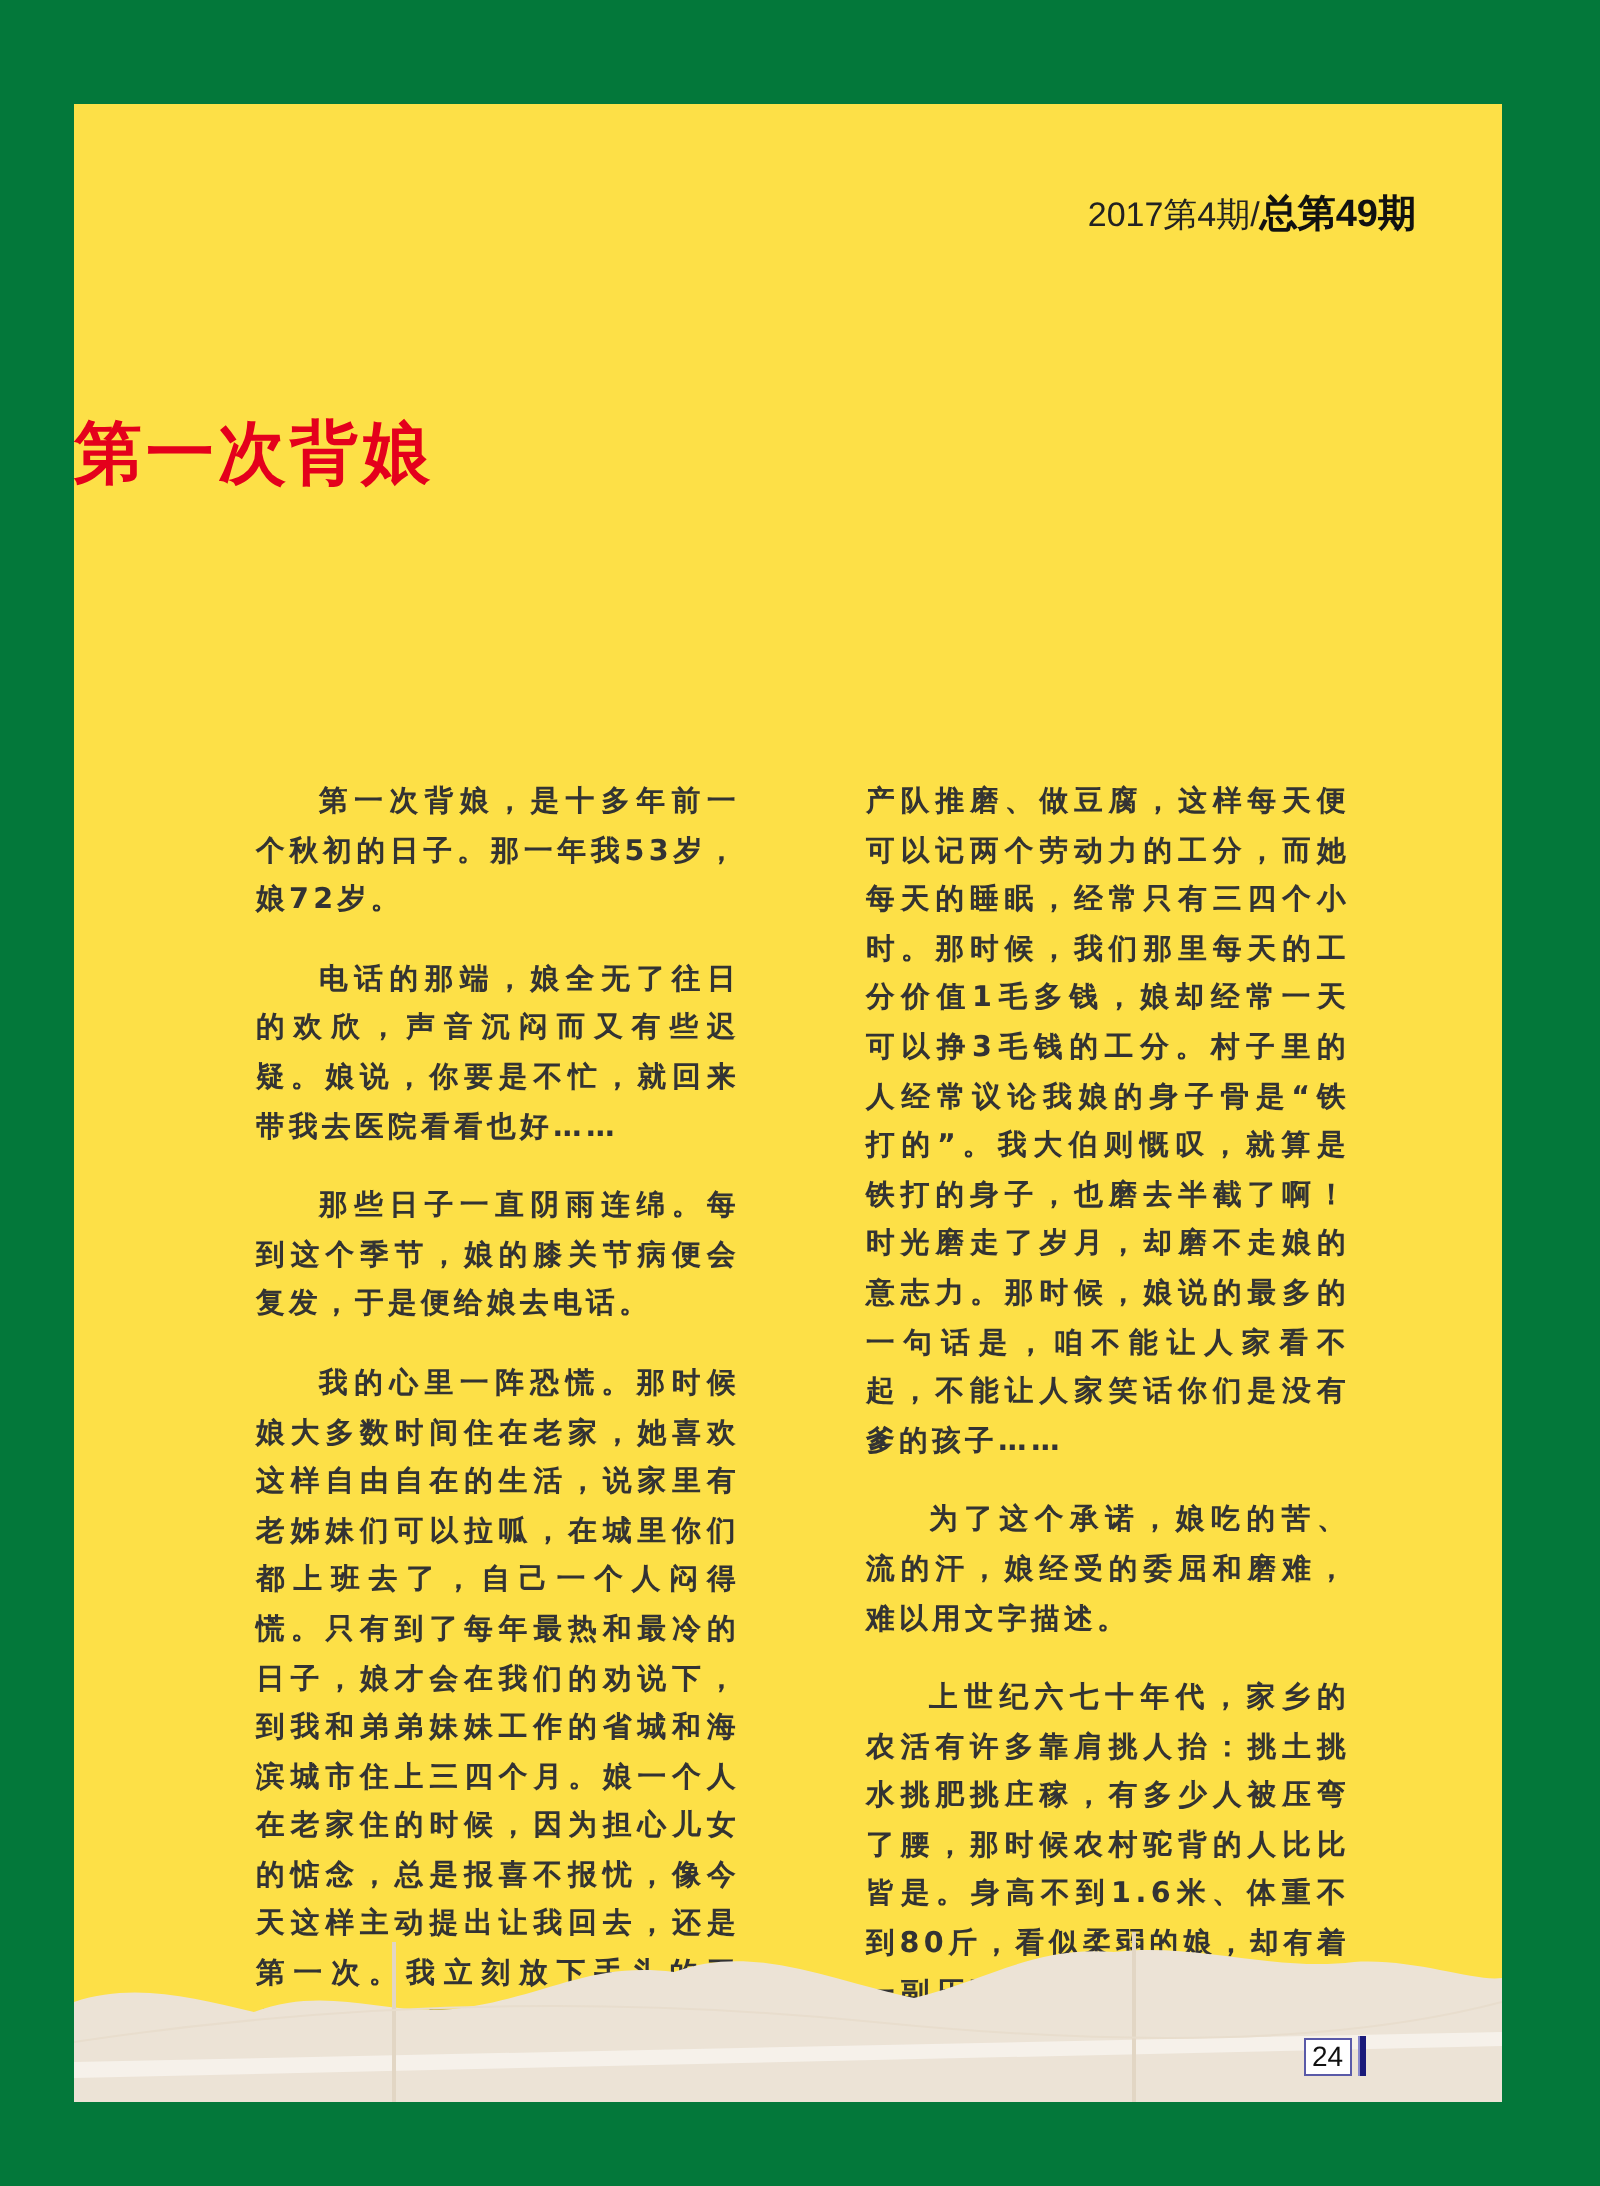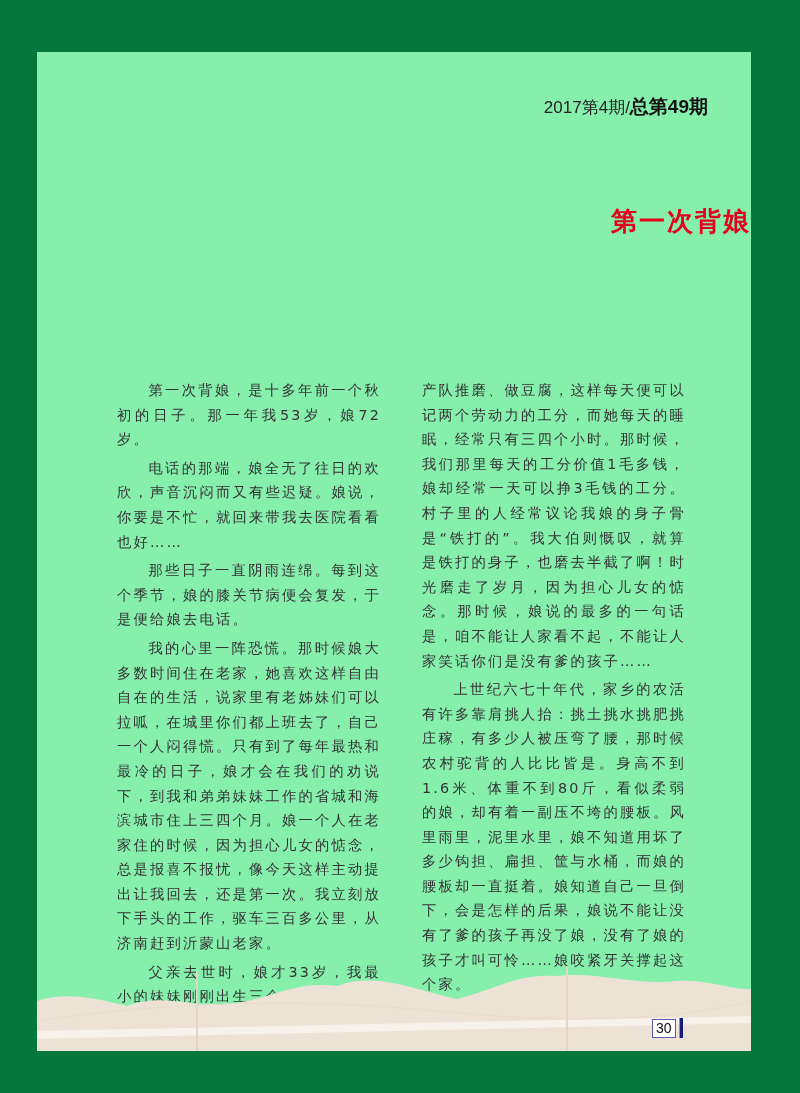--- a/index.html
+++ b/index.html
@@ -1,24 +1,24 @@
 <!DOCTYPE html>
 <html><head>
 <meta charset="utf-8">
 <style>
   html, body { margin:0; padding:0; }
   body { width:800px; height:1093px; background:#03783a; position:relative; overflow:hidden; font-family:"DejaVu Sans", sans-serif; }
-  .page { position:absolute; left:37px; top:52px; width:714px; height:999px; background:#86efac; overflow:hidden; }
+  .page { position:absolute; left:37px; top:52px; width:714px; height:999px; background:#fde047; overflow:hidden; }
   .issue { position:absolute; right:43px; top:42px; font-size:17px; color:#222; white-space:nowrap; font-family:"Liberation Sans", sans-serif; }
   .issue .bold { font-weight:bold; font-size:19px; color:#111; }
-  .title { position:absolute; left:0; right:0; top:152px; text-align:right; font-size:26px; font-weight:bold; color:#e4001c; letter-spacing:2px; }
+  .title { position:absolute; left:0; right:0; top:152px; text-align:left; font-size:34px; font-weight:bold; color:#e4001c; letter-spacing:2px; }
   .col { position:absolute; top:322px; width:272px; font-size:14.3px; line-height:24.6px; color:#333; text-align:justify; letter-spacing:2.2px; }
   .col.left { left:76px; }
   .col.right { left:381px; }
-  .col p { margin:4px; text-indent:2.2em; }
+  .col p { margin:15px; text-indent:2.2em;font-weight:bold; }
   .col p.cont { text-indent:0; }
   .scenery { position:absolute; left:0; right:0; bottom:0; height:90px; }
   .pagenum { position:absolute; left:615px; top:966px; display:flex; align-items:center; }
   .pagenum .box { border:1px solid #5a5aa8; padding:0 3px; font-size:14px; color:#111; background:#fff; line-height:17px; font-family:"Liberation Sans", sans-serif; }
   .pagenum .bar { width:3px; height:20px; background:#1a1a7a; margin-left:3px; border-left:1px solid #8888cc; }
 </style>
 </head>
 <body>
 
 <div class="page">
@@ -30,30 +30,31 @@
 
   <div class="col left">
     <p>第一次背娘，是十多年前一个秋初的日子。那一年我53岁，娘72岁。</p>
     <p>电话的那端，娘全无了往日的欢欣，声音沉闷而又有些迟疑。娘说，你要是不忙，就回来带我去医院看看也好……</p>
     <p>那些日子一直阴雨连绵。每到这个季节，娘的膝关节病便会复发，于是便给娘去电话。</p>
     <p>我的心里一阵恐慌。那时候娘大多数时间住在老家，她喜欢这样自由自在的生活，说家里有老姊妹们可以拉呱，在城里你们都上班去了，自己一个人闷得慌。只有到了每年最热和最冷的日子，娘才会在我们的劝说下，到我和弟弟妹妹工作的省城和海滨城市住上三四个月。娘一个人在老家住的时候，因为担心儿女的惦念，总是报喜不报忧，像今天这样主动提出让我回去，还是第一次。我立刻放下手头的工作，驱车三百多公里，从济南赶到沂蒙山老家。</p>
     <p>父亲去世时，娘才33岁，我最小的妹妹刚刚出生三个月。为了把我们兄妹五个拉扯长大，尽早还清为父亲治病欠下的债务，娘就像一台机器，不分昼夜地运转着：白天在生产队干一天的活，半夜又要爬起来，为生</p>
   </div>
 
   <div class="col right">
-    <p class="cont">产队推磨、做豆腐，这样每天便可以记两个劳动力的工分，而她每天的睡眠，经常只有三四个小时。那时候，我们那里每天的工分价值1毛多钱，娘却经常一天可以挣3毛钱的工分。村子里的人经常议论我娘的身子骨是“铁打的”。我大伯则慨叹，就算是铁打的身子，也磨去半截了啊！时光磨走了岁月，因为担心儿女的惦念。那时候，娘说的最多的一句话是，咱不能让人家看不起，不能让人家笑话你们是没有爹的孩子……</p>
+    <p class="cont">产队推磨、做豆腐，这样每天便可以记两个劳动力的工分，而她每天的睡眠，经常只有三四个小时。那时候，我们那里每天的工分价值1毛多钱，娘却经常一天可以挣3毛钱的工分。村子里的人经常议论我娘的身子骨是“铁打的”。我大伯则慨叹，就算是铁打的身子，也磨去半截了啊！时光磨走了岁月，却磨不走娘的意志力。那时候，娘说的最多的一句话是，咱不能让人家看不起，不能让人家笑话你们是没有爹的孩子……</p>
+    <p>为了这个承诺，娘吃的苦、流的汗，娘经受的委屈和磨难，难以用文字描述。</p>
     <p>上世纪六七十年代，家乡的农活有许多靠肩挑人抬：挑土挑水挑肥挑庄稼，有多少人被压弯了腰，那时候农村驼背的人比比皆是。身高不到1.6米、体重不到80斤，看似柔弱的娘，却有着一副压不垮的腰板。风里雨里，泥里水里，娘不知道用坏了多少钩担、扁担、筐与水桶，而娘的腰板却一直挺着。娘知道自己一旦倒下，会是怎样的后果，娘说不能让没有了爹的孩子再没了娘，没有了娘的孩子才叫可怜……娘咬紧牙关撑起这个家。</p>
 
   </div>
 
   <svg class="scenery" viewBox="0 0 714 90" preserveAspectRatio="none">
     <path d="M0,40 C30,30 60,38 90,45 C130,30 160,50 200,42 C240,35 260,20 300,25 C340,10 380,30 420,38 C460,28 480,12 520,15 C560,10 600,25 640,20 C670,18 700,30 714,28 L714,90 L0,90 Z" fill="#ece3d6"></path>
     <path d="M0,70 L714,55 L714,62 L0,78 Z" fill="#f6f1ea"></path>
     <line x1="160" y1="10" x2="160" y2="90" stroke="#e2d6c4" stroke-width="2"></line>
     <line x1="530" y1="5" x2="530" y2="90" stroke="#e2d6c4" stroke-width="2"></line>
     <path d="M0,60 Q200,30 400,50 T714,40" stroke="#e8ddcd" stroke-width="1" fill="none"></path>
   </svg>
 
   <div class="pagenum">
-    <span class="box">30</span>
+    <span class="box">24</span>
     <span class="bar"></span>
   </div>
 </div>
 
 </body></html>

